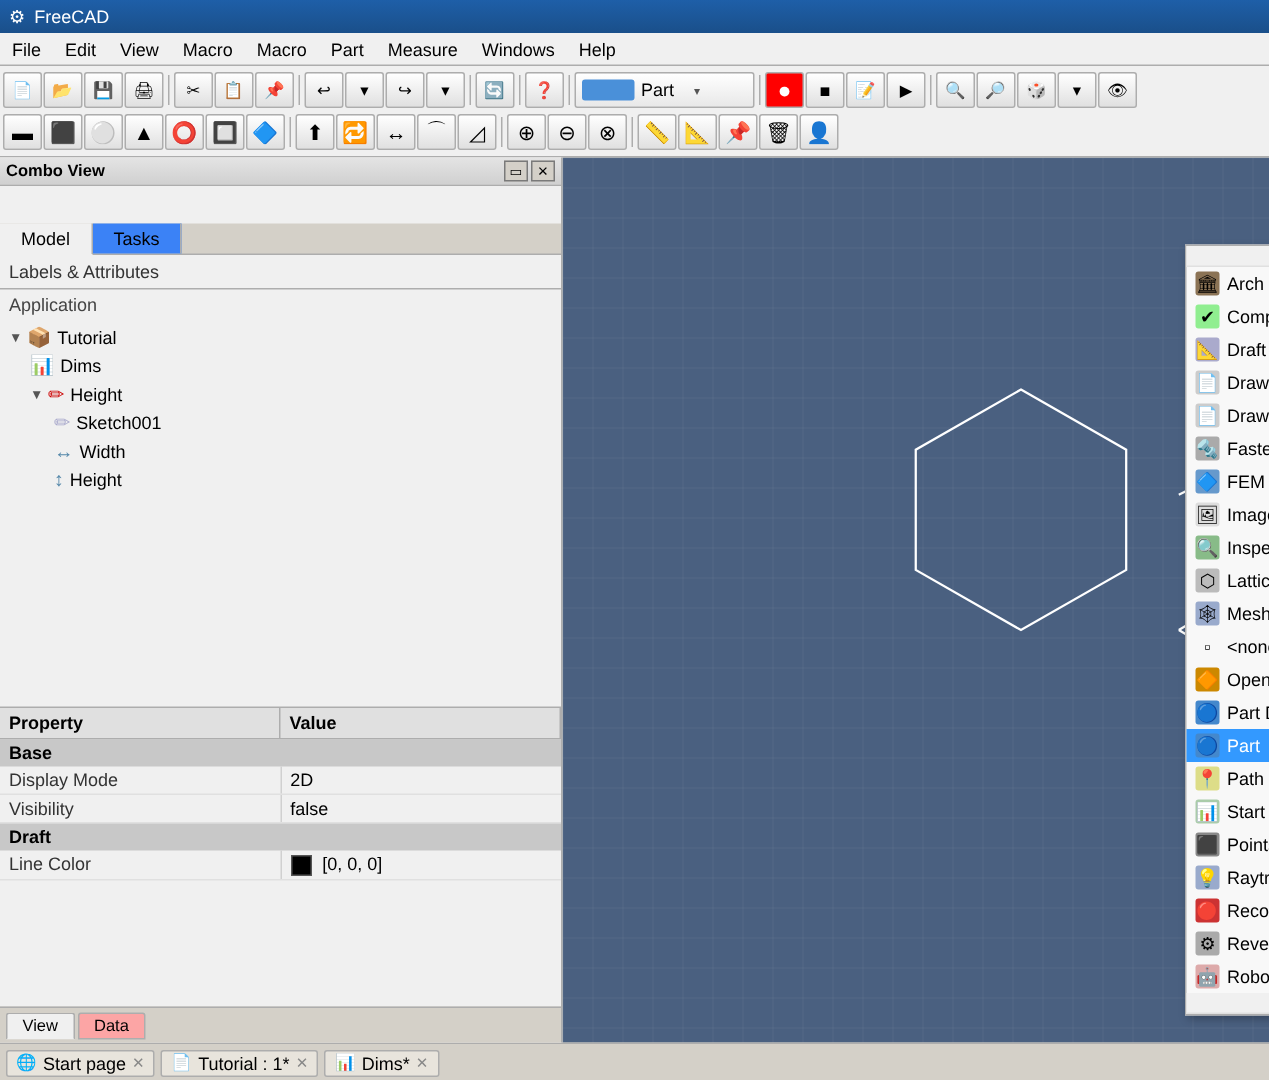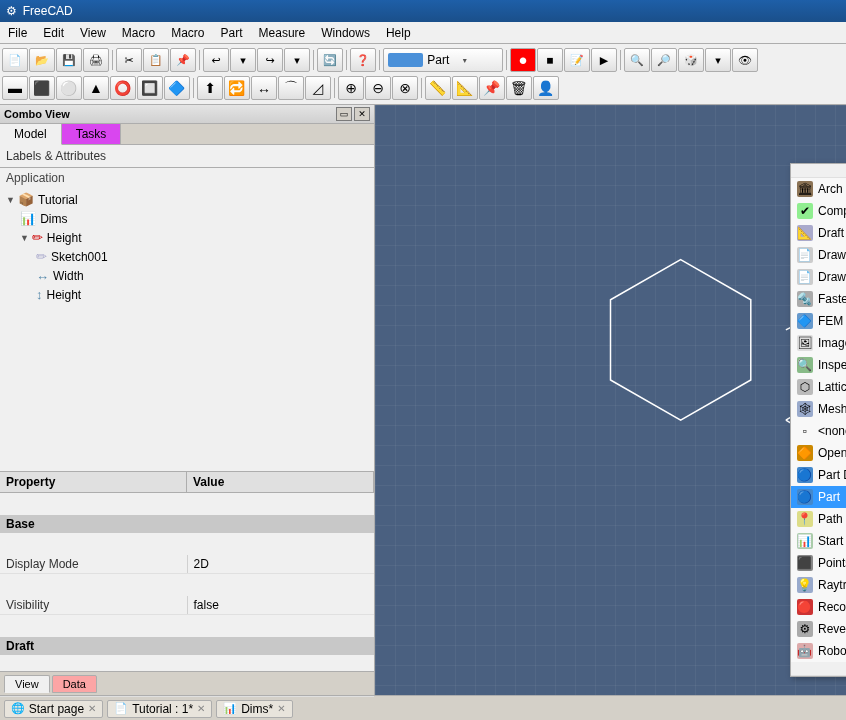--- a/index.html
+++ b/index.html
@@ -107,26 +107,27 @@
       font-size: 9px;
       cursor: pointer;
       display: flex; align-items: center; justify-content: center;
     }
 
     
     #tabs-bar {
       display: flex;
       background: #d4d0c8;
       border-bottom: 1px solid #adadad;
+      margin-top: 25px;
     }
     .tab {
       padding: 3px 14px;
       cursor: pointer;
       border-right: 1px solid #adadad;
-      background: #d946ef;
+      background: #3b82f6;
       font-size: 12px;
     }
     .tab.active {
       background: #f0f0f0;
       border-bottom: 1px solid #f0f0f0;
       margin-bottom: -1px;
       z-index: 1;
     }
 
     
@@ -161,21 +162,20 @@
     .tree-icon { margin-right: 4px; font-size: 13px; }
     .tree-label { font-size: 12px; }
 
     
     #property-panel {
       border-top: 1px solid #adadad;
       background: #f0f0f0;
       height: 200px;
       display: flex;
       flex-direction: column;
-      gap: 22px;
     }
     #prop-header {
       display: flex;
       background: #e0e0e0;
       border-bottom: 1px solid #adadad;
       font-weight: bold;
     }
     .prop-col-header {
       flex: 1;
       padding: 3px 6px;
@@ -490,20 +490,21 @@
         <div class="prop-name">Display Mode</div>
         <div class="prop-value">2D</div>
       </div>
       <div class="prop-row">
         <div class="prop-name">Visibility</div>
         <div class="prop-value">false</div>
       </div>
 
       <div class="prop-group-header">Draft</div>
       <div class="prop-row">
+        <div class="prop-name">Line Color</div>
         <div class="prop-value">
           <span class="color-swatch"></span>
           <span>[0, 0, 0]</span>
         </div>
       </div>
     </div>
 
     <div id="bottom-tabs">
       <div class="bot-tab active">View</div>
       <div class="bot-tab">Data</div>

